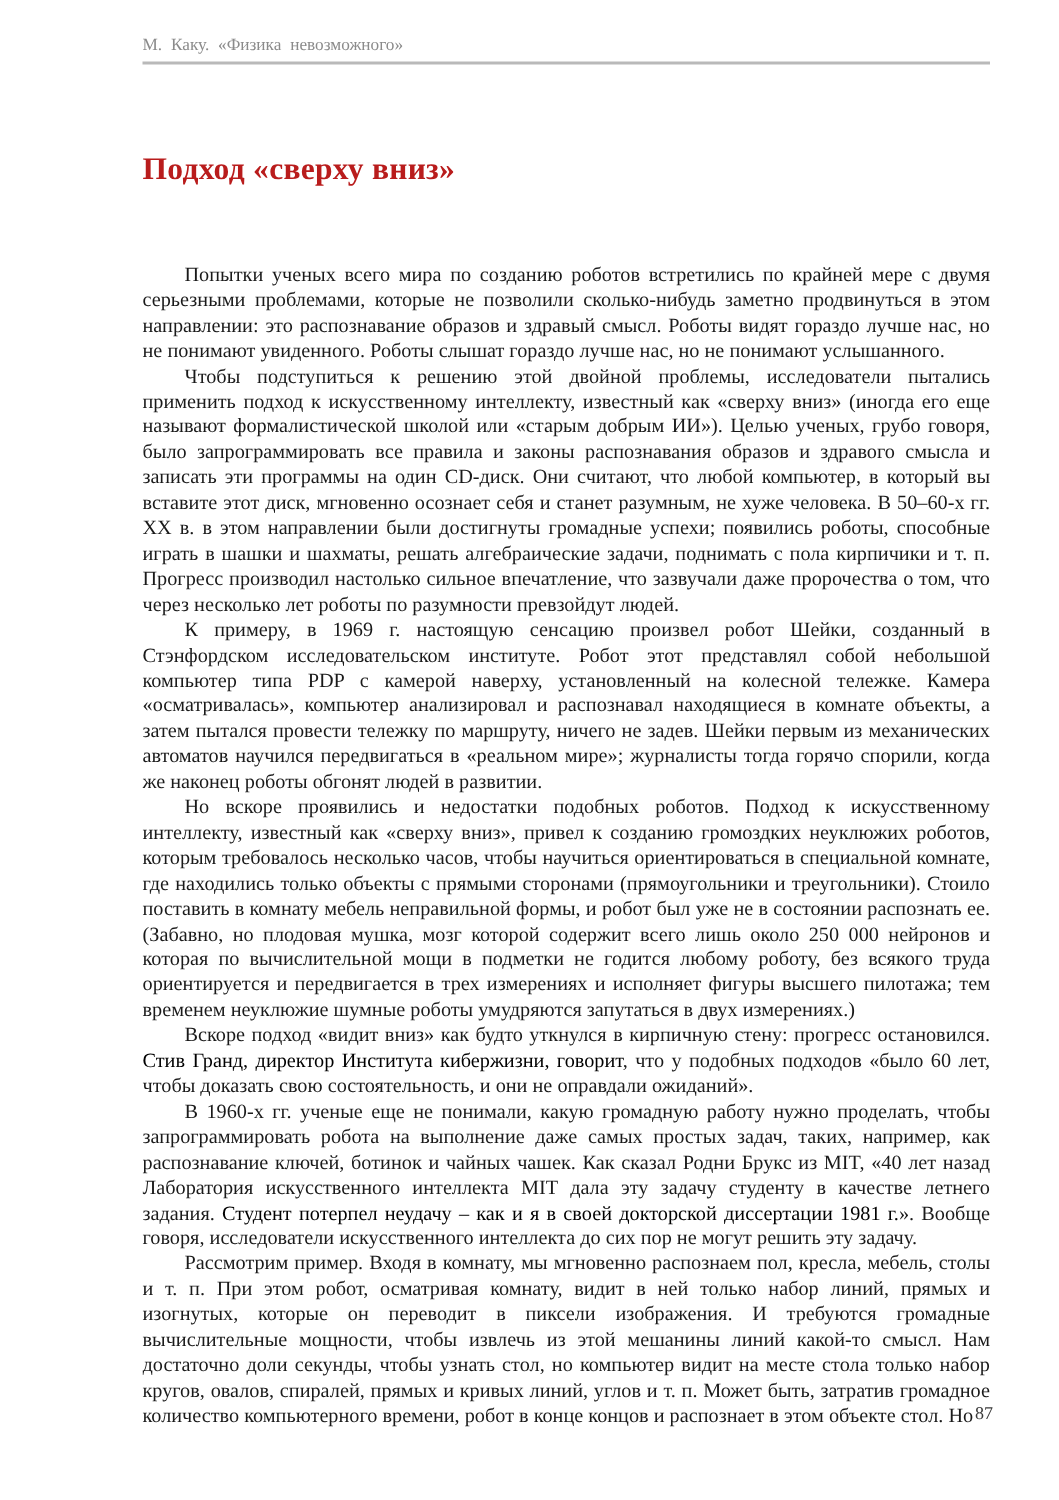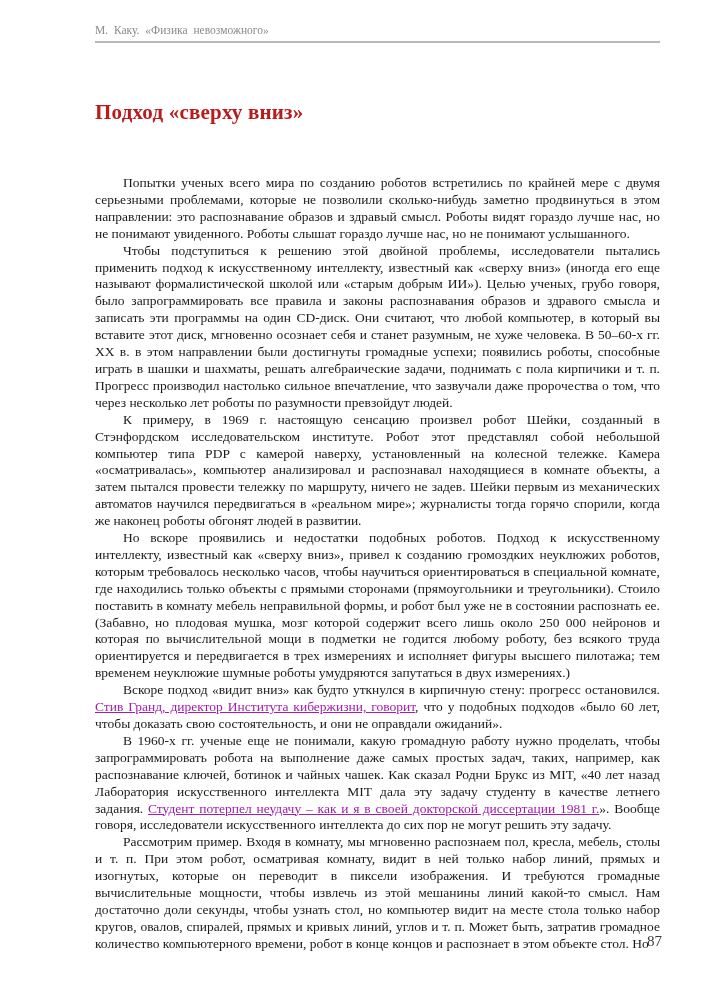--- a/index.html
+++ b/index.html
@@ -51,29 +51,28 @@
     text-align: justify;
     color: #1a1a1a;
     margin-top: 44px;
   }
   .body-text p {
     margin: 0;
     padding: 0;
     text-indent: 28px;
   }
   .link {
-    color: #a21caf;
-    text-decoration: underline;
+    color: #000000;
     cursor: pointer;
   }
   .page-number {
     position: absolute;
     right: 44px;
     bottom: 50px;
-    font-size: 15px;
+    font-size: 12px;
     color: #3a3a3a;
   }
 </style>
 </head>
 <body>
 
 <div class="page">
 
   <div class="running-head">М. Каку. «Физика невозможного»</div>
 

